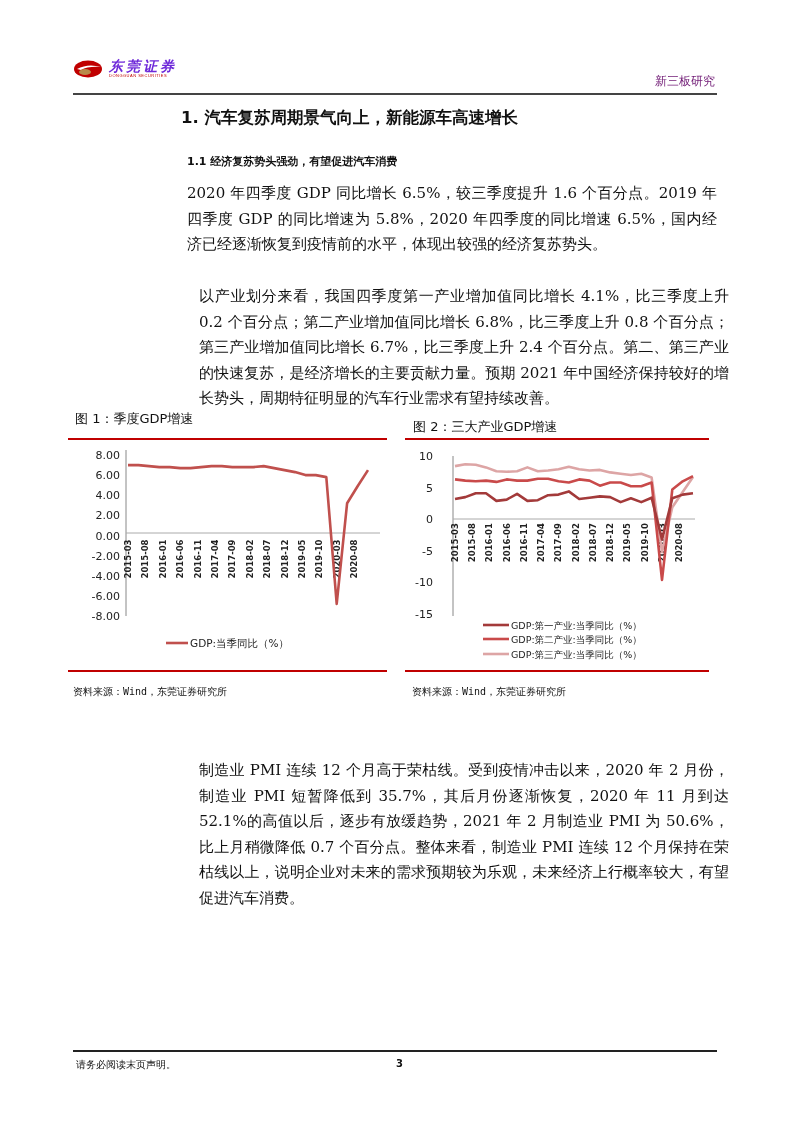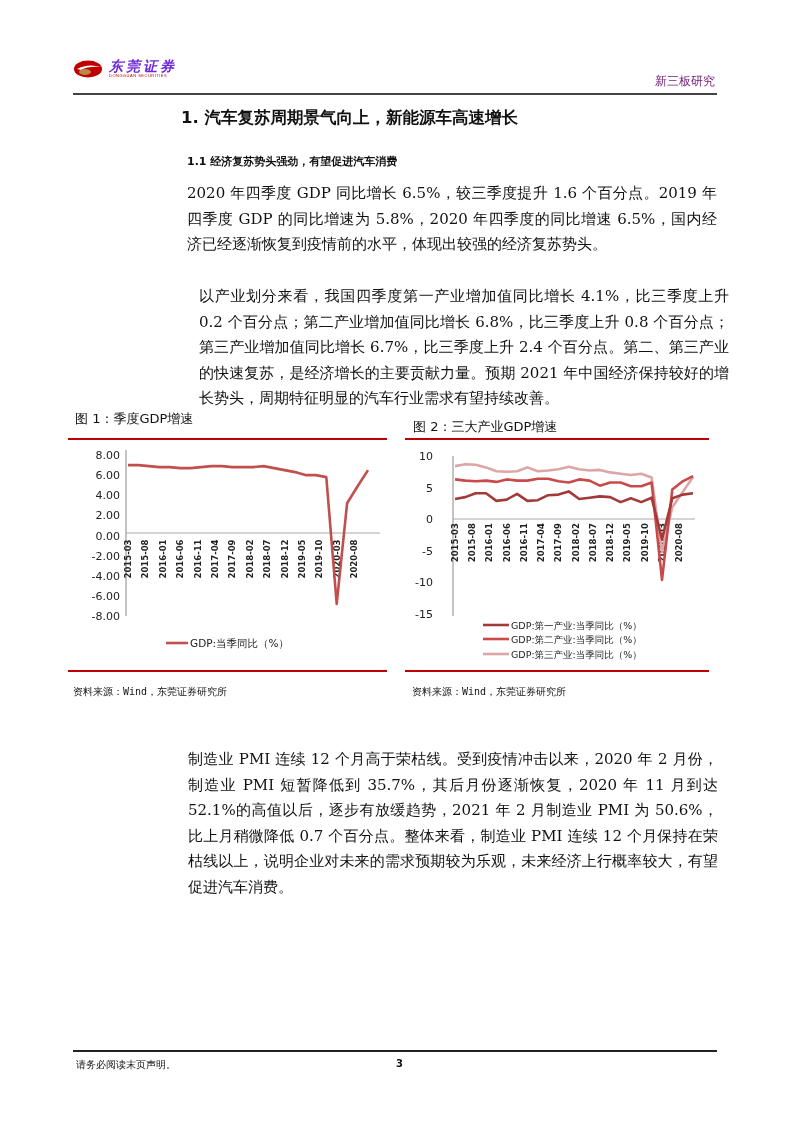--- a/index.html
+++ b/index.html
@@ -125,17 +125,17 @@
     <text x="106" y="187" font-size="9.5" fill="#222">GDP:第一产业:当季同比（%）</text>
     <line x1="78" y1="197" x2="104" y2="197" stroke="#c94a4a" stroke-width="2.6"></line>
     <text x="106" y="201" font-size="9.5" fill="#222">GDP:第二产业:当季同比（%）</text>
     <line x1="78" y1="212" x2="104" y2="212" stroke="#dda5a5" stroke-width="2.6"></line>
     <text x="106" y="216" font-size="9.5" fill="#222">GDP:第三产业:当季同比（%）</text>
   </g>
 </svg>
 <div class="fig-rule" style="left:405px;top:670px;width:304px;"></div>
 <div class="source" style="left:412px;">资料来源：Wind，东莞证券研究所</div>
 
-<p class="para" style="top:746px;margin:1px;">制造业 PMI 连续 12 个月高于荣枯线。受到疫情冲击以来，2020 年 2 月份，制造业 PMI 短暂降低到 35.7%，其后月份逐渐恢复，2020 年 11 月到达 52.1%的高值以后，逐步有放缓趋势，2021 年 2 月制造业 PMI 为 50.6%，比上月稍微降低 0.7 个百分点。整体来看，制造业 PMI 连续 12 个月保持在荣枯线以上，说明企业对未来的需求预期较为乐观，未来经济上行概率较大，有望促进汽车消费。</p>
+<p class="para" style="top:746px;margin:12px;">制造业 PMI 连续 12 个月高于荣枯线。受到疫情冲击以来，2020 年 2 月份，制造业 PMI 短暂降低到 35.7%，其后月份逐渐恢复，2020 年 11 月到达 52.1%的高值以后，逐步有放缓趋势，2021 年 2 月制造业 PMI 为 50.6%，比上月稍微降低 0.7 个百分点。整体来看，制造业 PMI 连续 12 个月保持在荣枯线以上，说明企业对未来的需求预期较为乐观，未来经济上行概率较大，有望促进汽车消费。</p>
 
 <div class="footer-rule"></div>
 <div class="footer-left">请务必阅读末页声明。</div>
 <div class="footer-page">3</div>
 
 </body></html>

